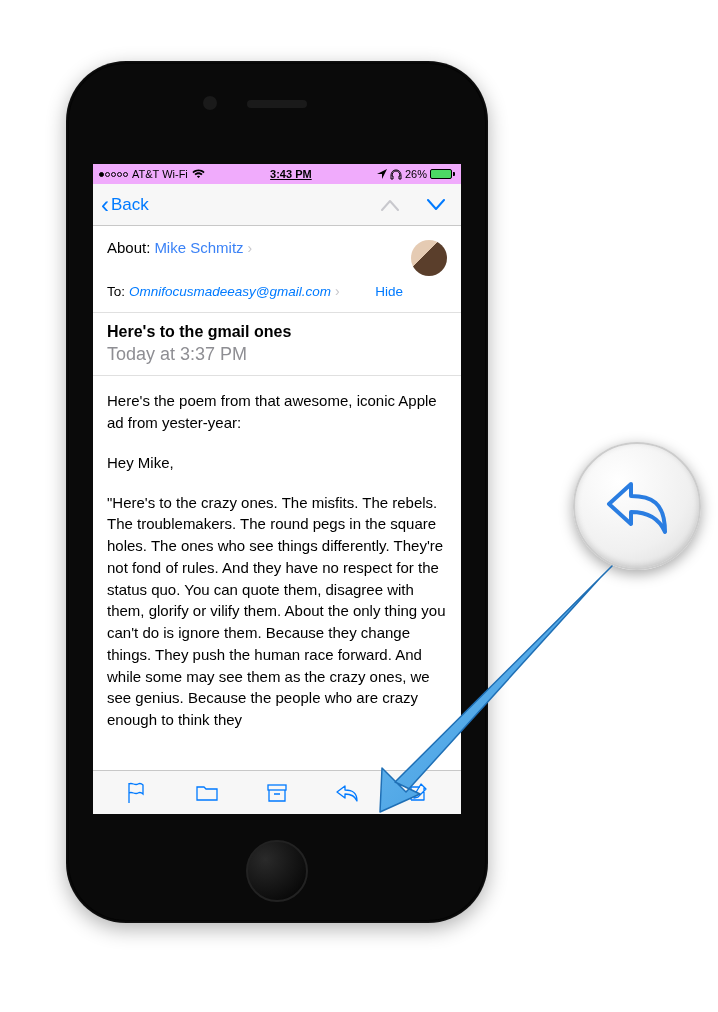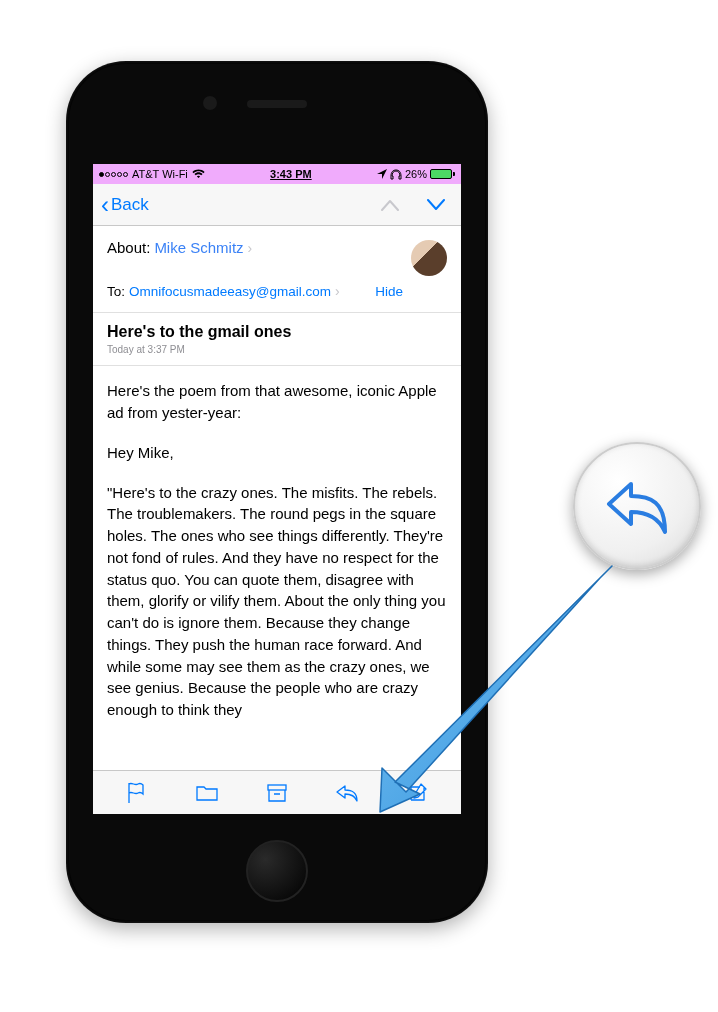--- a/index.html
+++ b/index.html
@@ -114,39 +114,39 @@
       padding: 10px 14px;
       display: flex;
       align-items: flex-start;
       border-bottom: 0.5px solid #e0e0e0;
     }
     .header-text { flex: 1; font-size: 13.5px; line-height: 1.6; }
     .from-line { display:flex; align-items:center; gap:4px; font-size: 15px; }
     .from-name { color: #3b82f6; font-weight: 400; text-align: right; }
     .chev-small { color: #c7c7cc; font-size: 14px; }
     .to-line { display:flex; align-items:flex-end; gap:4px; font-size: 13.5px; margin-top:20px;}
-    .to-email { color: #007aff; white-space: nowrap; overflow: hidden; text-overflow: ellipsis; max-width: 210px; display:inline-block; }
+    .to-email { color: #007aff; white-space: nowrap; overflow: hidden; text-overflow: ellipsis; max-width: 210px; display:inline-block;font-style:italic; }
     .hide-btn { color: #007aff; margin-left: auto; }
     .avatar {
       width: 36px;
       height: 36px;
       border-radius: 50%;
       background: linear-gradient(135deg, #e5cbb3 40%, #5a3e2b 40%);
       flex-shrink: 0;
       margin-left: 8px;
       margin-top: 4px;
     }
 
     
     .subject-block {
       padding: 10px 14px;
       border-bottom: 0.5px solid #e0e0e0;
     }
     .subject { font-size: 16px; font-weight: 700; color:#000; }
-    .date { font-size: 10px; color: #8e8e93; margin-top: 3px; }
+    .date { font-size: 18px; color: #8e8e93; margin-top: 3px; }
 
     
     .mail-body {
       padding: 14px 14px 0 14px;
       font-size: 15px;
       line-height: 1.45;
       color: #000;
       height: 392px;
       overflow: hidden;
       position: relative;

